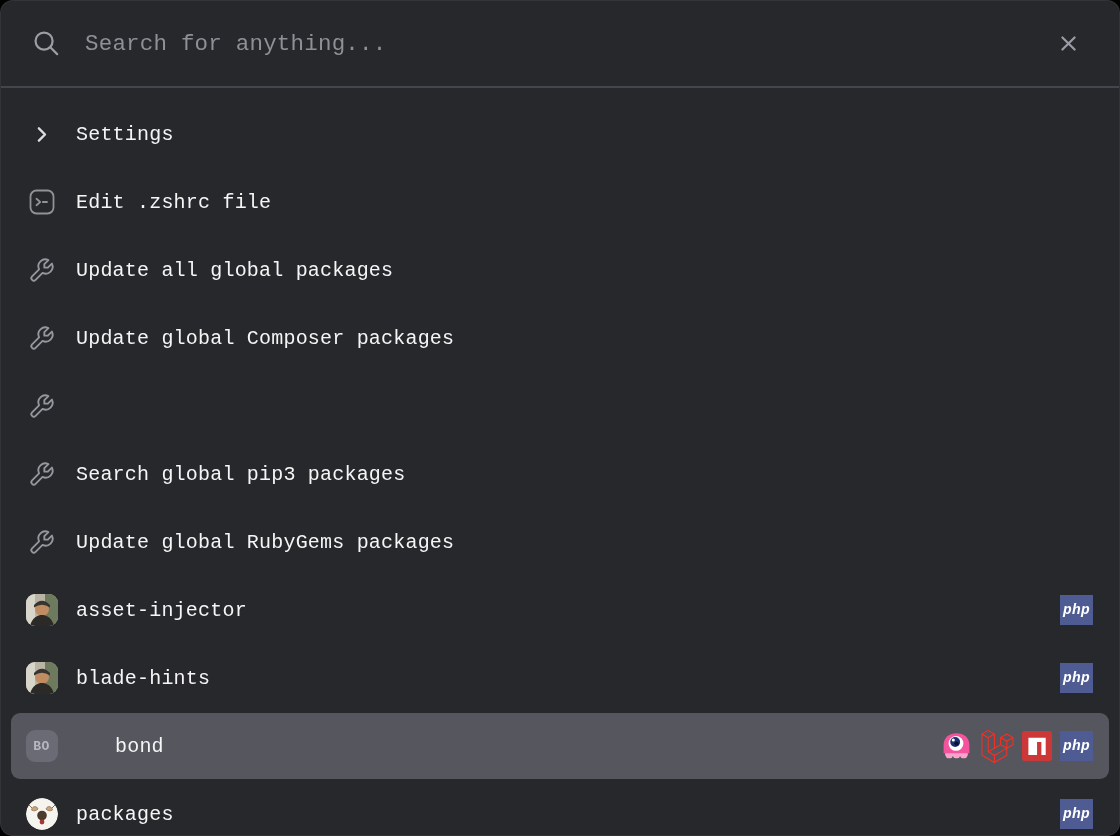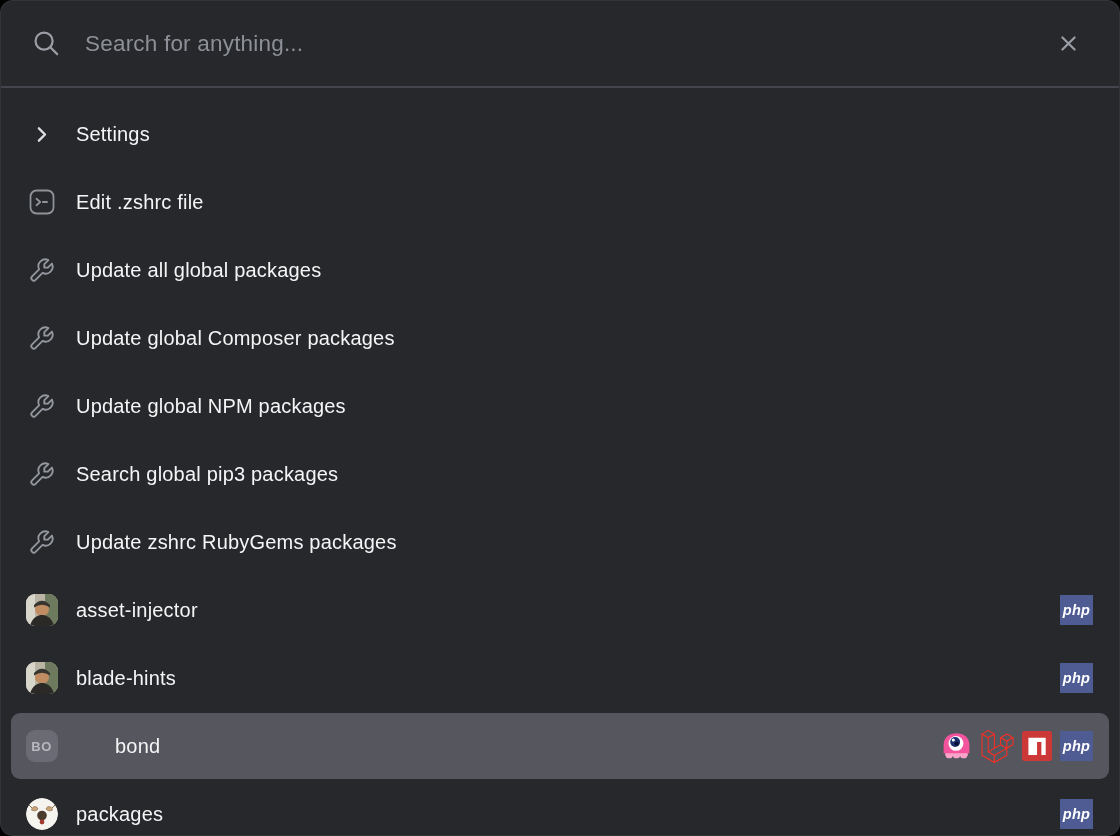--- a/index.html
+++ b/index.html
@@ -1,19 +1,19 @@
 <!DOCTYPE html>
 <html><head>
 <meta charset="utf-8">
 <style>
   html,body{margin:0;padding:0;background:#000;}
   .stage{position:relative;width:1120px;height:836px;background:#000;overflow:hidden;
          font-family:"Liberation Sans","DejaVu Sans",sans-serif;}
   .window{position:absolute;inset:0;background:#26282b;border-radius:13px;overflow:hidden;
-          border:1px solid rgba(255,255,255,0.06);box-sizing:border-box;}
+          border:1px solid rgba(255,255,255,0.06);box-sizing:border-box;font-family:Liberation Mono, monospace;}
 
   
   .search-bar{height:87px;display:flex;align-items:center;padding:0 30px;
               border-bottom:2px solid #45464d;box-sizing:border-box;}
   .search-bar .mag{flex:0 0 auto;display:flex;}
   .search-input{flex:1;margin-left:21px;background:transparent;border:none;outline:none;
                 font-size:22.5px;color:#f5f5f6;font-family:inherit;letter-spacing:.2px;}
   .search-input::placeholder{color:#8d9096;opacity:1;}
   .close-btn{flex:0 0 auto;background:none;border:none;padding:6px;margin-right:4px;
              cursor:pointer;display:flex;align-items:center;justify-content:center;}
@@ -111,21 +111,20 @@
       </div>
 
       <div class="row">
         <span class="row-icon">
           <svg viewBox="0 0 24 24" width="28" height="28">
               <g transform="translate(24,0) scale(-1,1)">
             <path d="M7 10h3V7L6.5 3.5a6 6 0 0 1 8 8l6 6a2 2 0 0 1-3 3l-6-6a6 6 0 0 1-8-8L7 10" fill="none" stroke="#94979d" stroke-width="1.6" stroke-linecap="round" stroke-linejoin="round"></path>
           </g>
             </svg>
         </span>
-        <span class="row-label">Update global NPM packages</span>
         <span class="spacer"></span>
       </div>
 
       <div class="row">
         <span class="row-icon">
           <svg viewBox="0 0 24 24" width="28" height="28">
               <g transform="translate(24,0) scale(-1,1)">
             <path d="M7 10h3V7L6.5 3.5a6 6 0 0 1 8 8l6 6a2 2 0 0 1-3 3l-6-6a6 6 0 0 1-8-8L7 10" fill="none" stroke="#94979d" stroke-width="1.6" stroke-linecap="round" stroke-linejoin="round"></path>
           </g>
             </svg>
@@ -135,21 +134,21 @@
       </div>
 
       <div class="row">
         <span class="row-icon">
           <svg viewBox="0 0 24 24" width="28" height="28">
               <g transform="translate(24,0) scale(-1,1)">
             <path d="M7 10h3V7L6.5 3.5a6 6 0 0 1 8 8l6 6a2 2 0 0 1-3 3l-6-6a6 6 0 0 1-8-8L7 10" fill="none" stroke="#94979d" stroke-width="1.6" stroke-linecap="round" stroke-linejoin="round"></path>
           </g>
             </svg>
         </span>
-        <span class="row-label">Update zshrc RubyGems packages</span>
+        <span class="row-label">Update global RubyGems packages</span>
         <span class="spacer"></span>
       </div>
 
       <div class="row">
         <span class="row-icon">
           <svg class="avatar-photo" viewBox="0 0 32 32" width="32" height="32">
             <rect width="32" height="32" fill="#b9b4a4"></rect>
             <rect x="19" width="13" height="32" fill="#6e7a5e"></rect>
             <rect x="0" width="9" height="32" fill="#d8d5ca"></rect>
             <circle cx="16" cy="15" r="7" fill="#c08d63"></circle>

